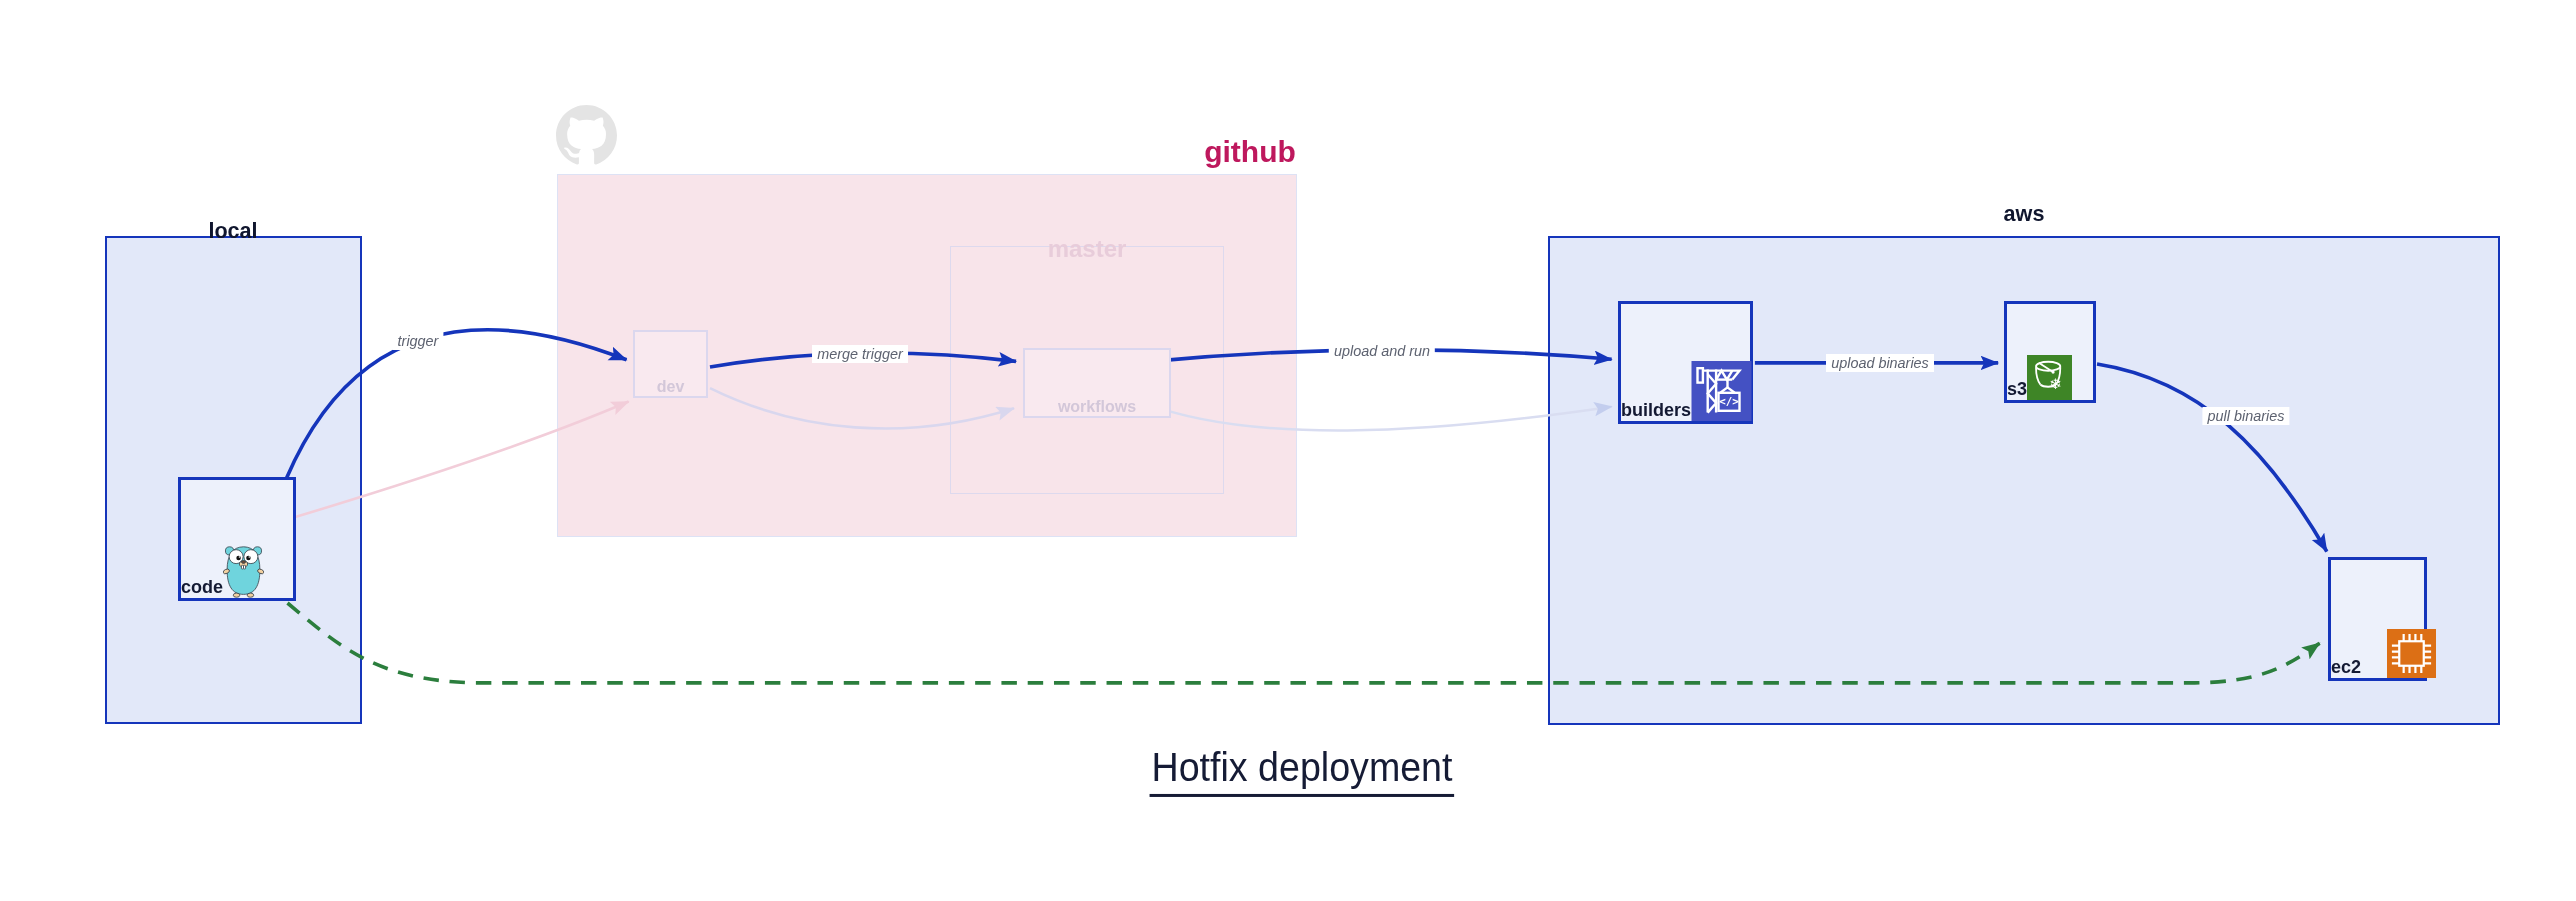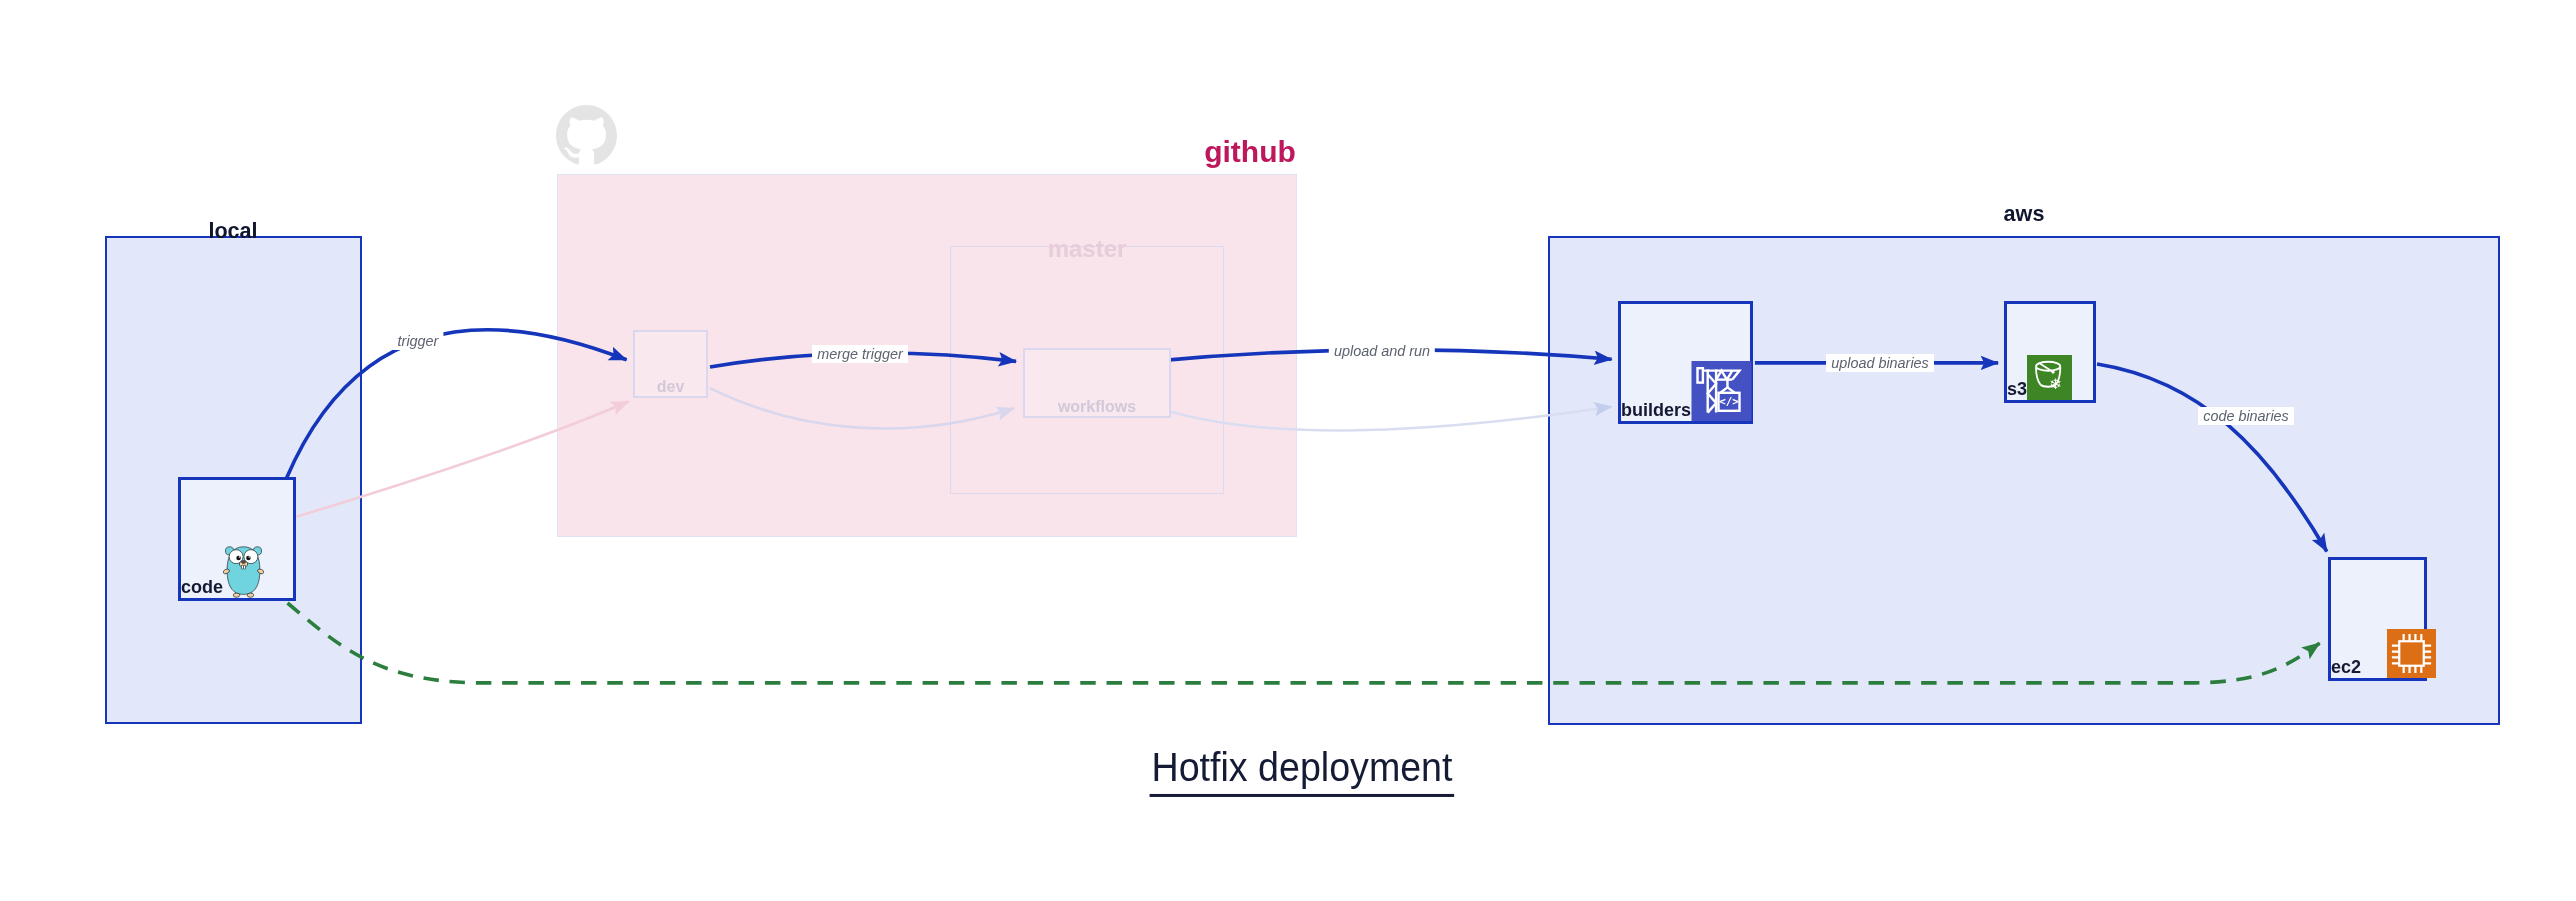--- a/index.html
+++ b/index.html
@@ -182,21 +182,21 @@
           <path d="M75,34 H90 M75,46 H90 M75,58 H90 M75,70 H90"></path>
         </g>
       </svg>
     </div>
   </div>
 
   <div class="edge-label" style="left:418px;top:341px;">trigger</div>
   <div class="edge-label" style="left:860px;top:354px;">merge trigger</div>
   <div class="edge-label" style="left:1382px;top:351px;">upload and run</div>
   <div class="edge-label" style="left:1880px;top:363px;">upload binaries</div>
-  <div class="edge-label" style="left:2246px;top:416px;">code binaries</div>
+  <div class="edge-label" style="left:2246px;top:416px;">pull binaries</div>
 
   <div class="group-label local">local</div>
   <div class="group-label github">github</div>
   <div class="group-label master">master</div>
   <div class="group-label aws">aws</div>
 
   <div class="title">Hotfix deployment</div>
 
 </div>
 

